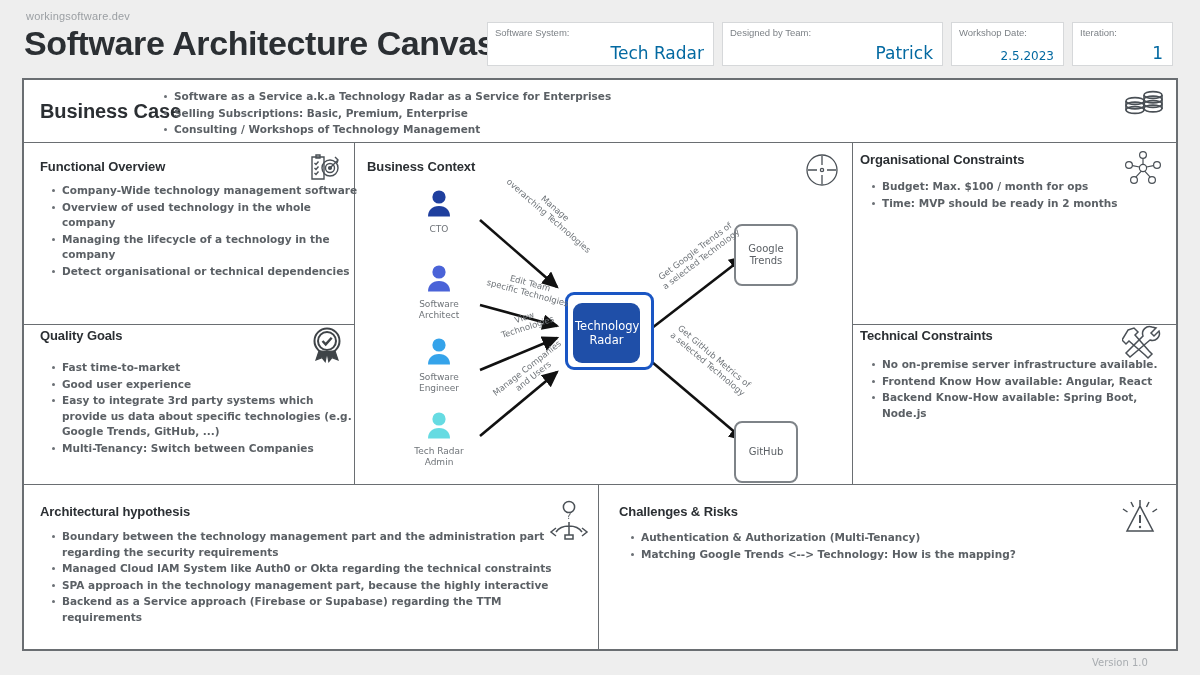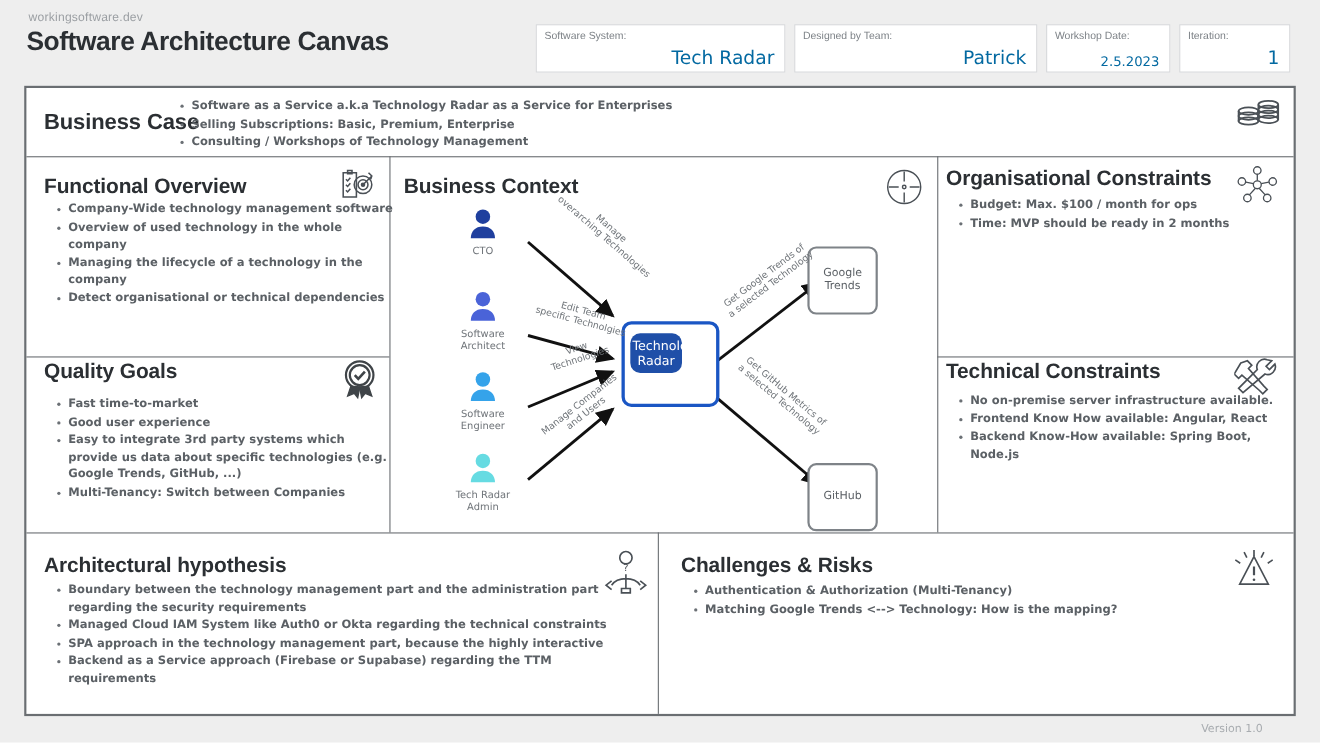--- a/index.html
+++ b/index.html
@@ -9,21 +9,21 @@
     font-family:"Liberation Sans", sans-serif;
     color:#3f4448;
     overflow:hidden;
     position:relative;
   }
   
   #header{position:absolute;left:0;top:0;width:1200px;height:72px;}
   #brand{position:absolute;left:26px;top:10px;font-size:11px;color:#9b9fa3;letter-spacing:.2px;}
   #canvas-title{
     position:absolute;left:24px;top:24px;
-    font-size:24px;font-weight:bold;color:#2b2f33;letter-spacing:-.4px;
+    font-size:34px;font-weight:bold;color:#2b2f33;letter-spacing:-.4px;
   }
   .hfield{
     position:absolute;top:22px;height:44px;background:#ffffff;
     border:1px solid #d6d8da;box-sizing:border-box;
   }
   .hfield .hlabel{position:absolute;left:7px;top:4px;font-size:9.5px;color:#7d8287;white-space:nowrap;}
   .hfield .hvalue{
     position:absolute;right:9px;bottom:2px;font-size:17px;color:#0369a1;
     font-family:"DejaVu Sans", sans-serif;white-space:nowrap;
   }
@@ -35,21 +35,21 @@
 
   
   #canvas{
     position:absolute;left:22px;top:78px;width:1156px;height:573px;
     background:#ffffff;border:2px solid #6a6e72;box-sizing:border-box;
   }
   .vline{position:absolute;background:#6a6e72;width:1px;}
   .hline{position:absolute;background:#6a6e72;height:1px;}
 
   .sec-title{
-    position:absolute;font-size:19px;font-weight:bold;color:#2b2f33;
+    position:absolute;font-size:13px;font-weight:bold;color:#2b2f33;
     font-family:"Liberation Sans", sans-serif;letter-spacing:-.1px;
   }
   ul.pts{
     position:absolute;margin:0;padding:0 0 0 14px;list-style:none;
     font-family:"DejaVu Sans", sans-serif;
     font-size:10.5px;line-height:15.5px;color:#5b6065;
   }
   ul.pts li{position:relative;margin:0 0 1px 0;font-weight:bold;}
   ul.pts li:before{
     content:"";position:absolute;left:-10px;top:6px;
@@ -99,24 +99,24 @@
     position:absolute;width:60px;height:58px;border:2px solid #7e8388;
     border-radius:8px;background:#fff;
     display:flex;align-items:center;justify-content:center;text-align:center;
     font-family:"DejaVu Sans", sans-serif;font-size:10px;color:#5b6065;line-height:12px;
   }
   #sysbox{
     position:absolute;left:213px;top:152px;width:83px;height:72px;
     border:3px solid #1a56c4;border-radius:9px;background:#fff;
   }
   #syslabel{
-    position:absolute;left:221px;top:163px;width:47px;
+    position:absolute;left:221px;top:163px;width:67px;
     background:#1f4fa8;border-radius:9px;color:#fff;text-align:center;
     font-family:"DejaVu Sans", sans-serif;font-size:11.5px;line-height:14px;
-    padding:4px 2px;box-sizing:border-box;
+    padding:16px 2px;box-sizing:border-box;
   }
   .edgelabel{
     position:absolute;font-family:"DejaVu Sans", sans-serif;
     font-size:8.5px;color:#6f7479;line-height:10px;text-align:center;
     white-space:pre-line;
   }
 </style>
 </head>
 <body>
 

